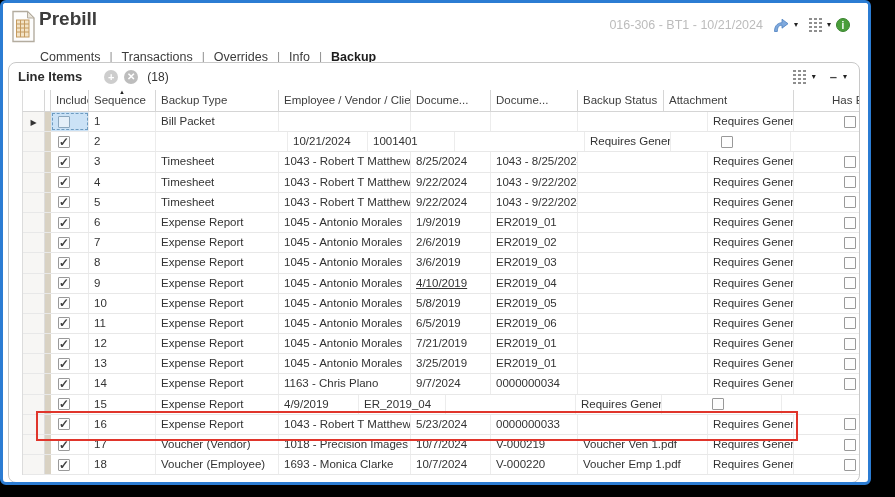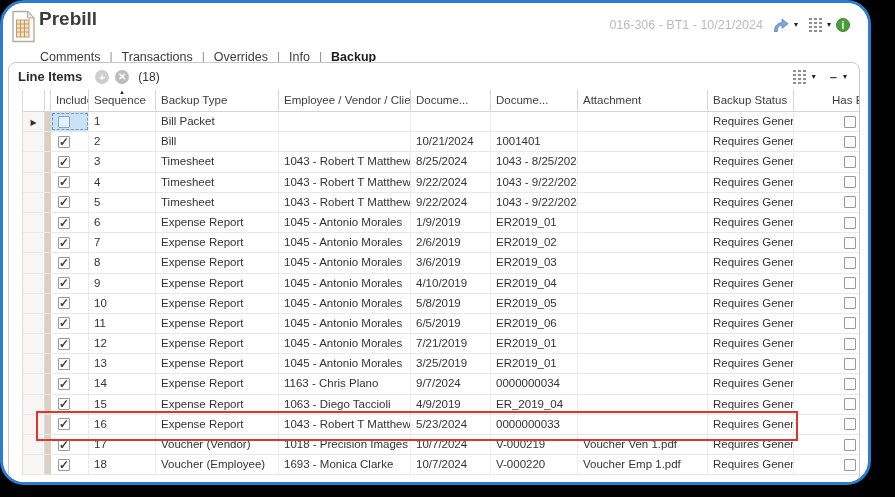--- a/index.html
+++ b/index.html
@@ -23,21 +23,21 @@
        repeating-linear-gradient(90deg, rgba(255,255,255,0) 0 3px, #fff 3px 5px),
        repeating-linear-gradient(0deg, #8f8f8f 0 2px, rgba(255,255,255,0) 2px 4px);}
   .info{width:14px;height:14px;border-radius:50%;background:#4a9e3a;border:1px solid #3b8530;
         color:#fff;font-size:10px;font-weight:bold;display:inline-flex;align-items:center;
         justify-content:center;box-sizing:border-box;}
   
   .panel{position:absolute;left:5px;top:59px;width:852px;height:421px;box-sizing:border-box;
          border:1px solid #c8c8c8;border-radius:8px;background:#fff;overflow:hidden;}
   .panel-toolbar{position:absolute;left:0;top:0;right:0;height:27px;display:flex;
                  align-items:center;padding:0 12px 0 9px;box-sizing:border-box;gap:6px;}
-  .panel-title{font-size:13px;font-weight:bold;color:#2b2b2b;margin-right:7px;}
+  .panel-title{font-size:13px;font-weight:bold;color:#2b2b2b;margin-right:16px;}
   .circle{width:14px;height:14px;border-radius:50%;color:#fff;display:inline-flex;align-items:center;
           justify-content:center;font-size:11px;line-height:14px;font-weight:bold;}
   .circle.plus{background:#cdcdcd;}
   .circle.close{background:#bdbdbd;font-size:10px;}
   .count{font-size:12px;color:#333;margin-left:3px;}
   .spacer{flex:1;}
   .collapse{font-size:13px;font-weight:bold;color:#444;margin-left:8px;}
   
   .grid{position:absolute;left:13px;top:27px;right:0;bottom:0;overflow:hidden;}
   .ghead{display:flex;height:22px;border-bottom:1px solid #d5d5d5;border-left:1px solid #dcdcdc;
@@ -63,21 +63,21 @@
   .cell.sel .cb{background:#e4eff9;border-color:#8aa6bd;}
   .cell.hasE{display:flex;align-items:center;padding-left:50px;}
   .hcell.hasE{padding-left:38px;}
   
   .hl-rect{position:absolute;left:33px;top:408px;width:758px;height:26px;
            border:2px solid #e0352b;pointer-events:none;z-index:5;background:transparent;}
 </style>
 </head>
 <body>
 
-<div class="frame" style="border-color: rgb(43, 124, 211); border-radius: 24px;">
+<div class="frame" style="border-color: rgb(43, 124, 211);">
 
   <div class="app-header">
     <span class="doc-icon">
       <svg width="25" height="33" viewBox="0 0 25 33">
         <path d="M2 1.5 h14.5 l6.5 6.5 v23.5 h-21 z" fill="#fdfdfd" stroke="#b3ac9f" stroke-width="1.4"></path>
         <path d="M16.5 1.5 l6.5 6.5 h-6.5 z" fill="#e9e4d9" stroke="#b3ac9f" stroke-width="1"></path>
         <rect x="5.5" y="10" width="12.5" height="17" fill="#f3e3c6" stroke="#c49a5f"></rect>
         <path d="M5.5 14 h12.5 M5.5 18 h12.5 M5.5 22 h12.5 M9.5 10 v17 M13.5 10 v17" stroke="#c49a5f" stroke-width="1" fill="none"></path>
       </svg>
     </span>
@@ -112,22 +112,22 @@
     <div class="grid">
       <div class="ghead">
           <div class="hcell" style="width: 22px;"></div>
           <div class="hcell" style="width: 6px;"></div>
           <div class="hcell" style="width: 38px;"><span>Include</span></div>
           <div class="hcell" style="width: 67px;"><span>Sequence</span><span class="sort-arrow">▲</span></div>
           <div class="hcell" style="width: 123px;"><span>Backup Type</span></div>
           <div class="hcell" style="width: 132px;"><span>Employee / Vendor / Client</span></div>
           <div class="hcell" style="width: 80px;"><span>Docume...</span></div>
           <div class="hcell" style="width: 87px;"><span>Docume...</span></div>
+          <div class="hcell" style="width: 86px;"><span>Backup Status</span></div>
           <div class="hcell" style="width: 130px;"><span>Attachment</span></div>
-          <div class="hcell" style="width: 86px;"><span>Backup Status</span></div>
           <div class="hcell hasE" style="width: 120px;"><span>Has E</span></div>
         </div>
       <div class="gbody">
           <div class="grow">
             <div class="cell selector" style="width: 22px;"><span class="row-arrow">▶</span></div>
             <div class="cell indent" style="width: 6px;"></div>
             <div class="cell cbcell sel" style="width: 38px;">
               <span class="cb"></span>
             </div>
             <div class="cell" style="width: 67px;">1</div>
@@ -141,21 +141,20 @@
               <span class="cb"></span>
             </div>
           </div>
           <div class="grow">
             <div class="cell selector" style="width: 22px;"></div>
             <div class="cell indent" style="width: 6px;"></div>
             <div class="cell cbcell" style="width: 38px;">
               <span class="cb checked"></span>
             </div>
             <div class="cell" style="width: 67px;">2</div>
-            <div class="cell" style="width: 123px;">Bill</div>
             <div class="cell" style="width: 132px;"></div>
             <div class="cell" style="width: 80px;">10/21/2024</div>
             <div class="cell" style="width: 87px;">1001401</div>
             <div class="cell" style="width: 130px;"></div>
             <div class="cell" style="width: 86px;">Requires Gener...</div>
             <div class="cell hasE" style="width: 120px;">
               <span class="cb"></span>
             </div>
           </div>
           <div class="grow">
@@ -262,21 +261,21 @@
           </div>
           <div class="grow">
             <div class="cell selector" style="width: 22px;"></div>
             <div class="cell indent" style="width: 6px;"></div>
             <div class="cell cbcell" style="width: 38px;">
               <span class="cb checked"></span>
             </div>
             <div class="cell" style="width: 67px;">9</div>
             <div class="cell" style="width: 123px;">Expense Report</div>
             <div class="cell" style="width: 132px;">1045 - Antonio Morales</div>
-            <div class="cell" style="width: 80px;">4/10/2019</div>
+            <div class="cell" style="width: 80px; text-decoration: underline;">4/10/2019</div>
             <div class="cell" style="width: 87px;">ER2019_04</div>
             <div class="cell" style="width: 130px;"></div>
             <div class="cell" style="width: 86px;">Requires Gener...</div>
             <div class="cell hasE" style="width: 120px;">
               <span class="cb"></span>
             </div>
           </div>
           <div class="grow">
             <div class="cell selector" style="width: 22px;"></div>
             <div class="cell indent" style="width: 6px;"></div>
@@ -363,21 +362,20 @@
             </div>
           </div>
           <div class="grow">
             <div class="cell selector" style="width: 22px;"></div>
             <div class="cell indent" style="width: 6px;"></div>
             <div class="cell cbcell" style="width: 38px;">
               <span class="cb checked"></span>
             </div>
             <div class="cell" style="width: 67px;">15</div>
             <div class="cell" style="width: 123px;">Expense Report</div>
-            <div class="cell" style="width: 132px;">1063 - Diego Taccioli</div>
             <div class="cell" style="width: 80px;">4/9/2019</div>
             <div class="cell" style="width: 87px;">ER_2019_04</div>
             <div class="cell" style="width: 130px;"></div>
             <div class="cell" style="width: 86px;">Requires Gener...</div>
             <div class="cell hasE" style="width: 120px;">
               <span class="cb"></span>
             </div>
           </div>
           <div class="grow">
             <div class="cell selector" style="width: 22px;"></div>

